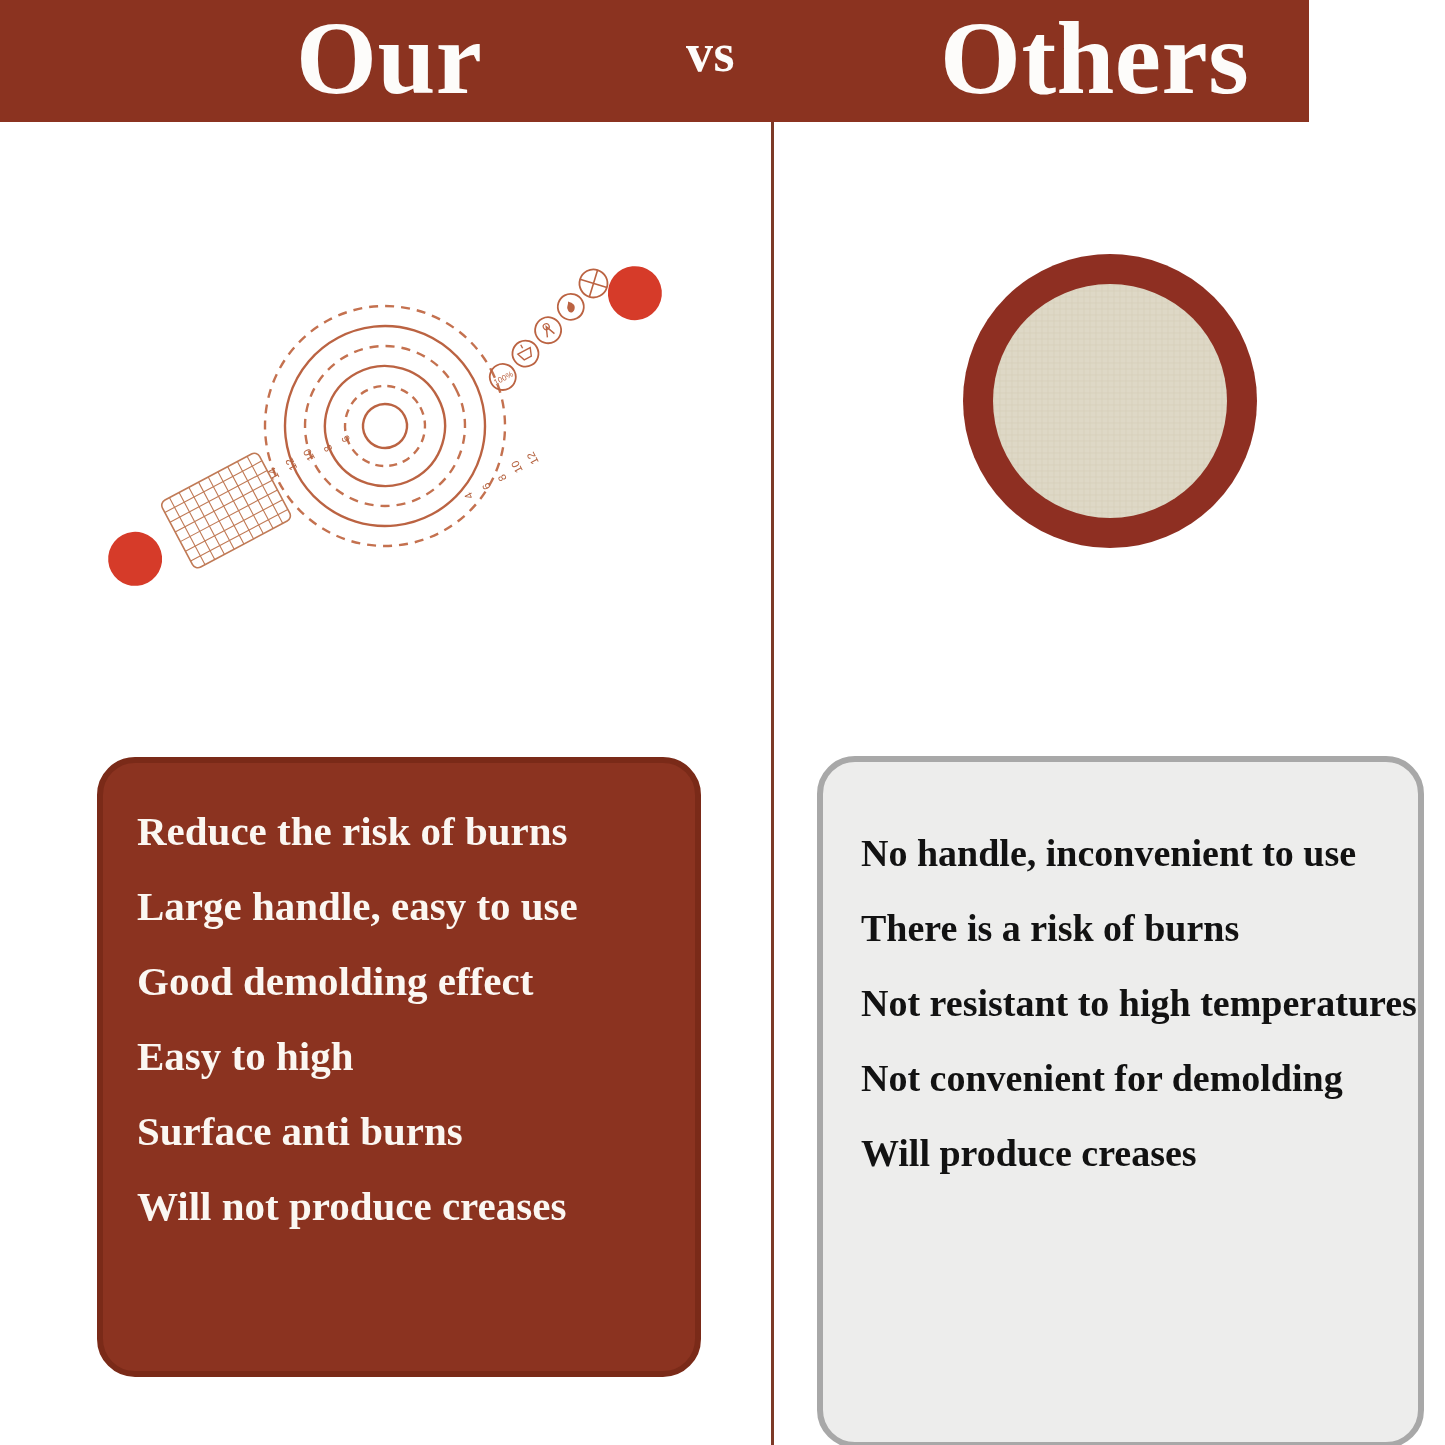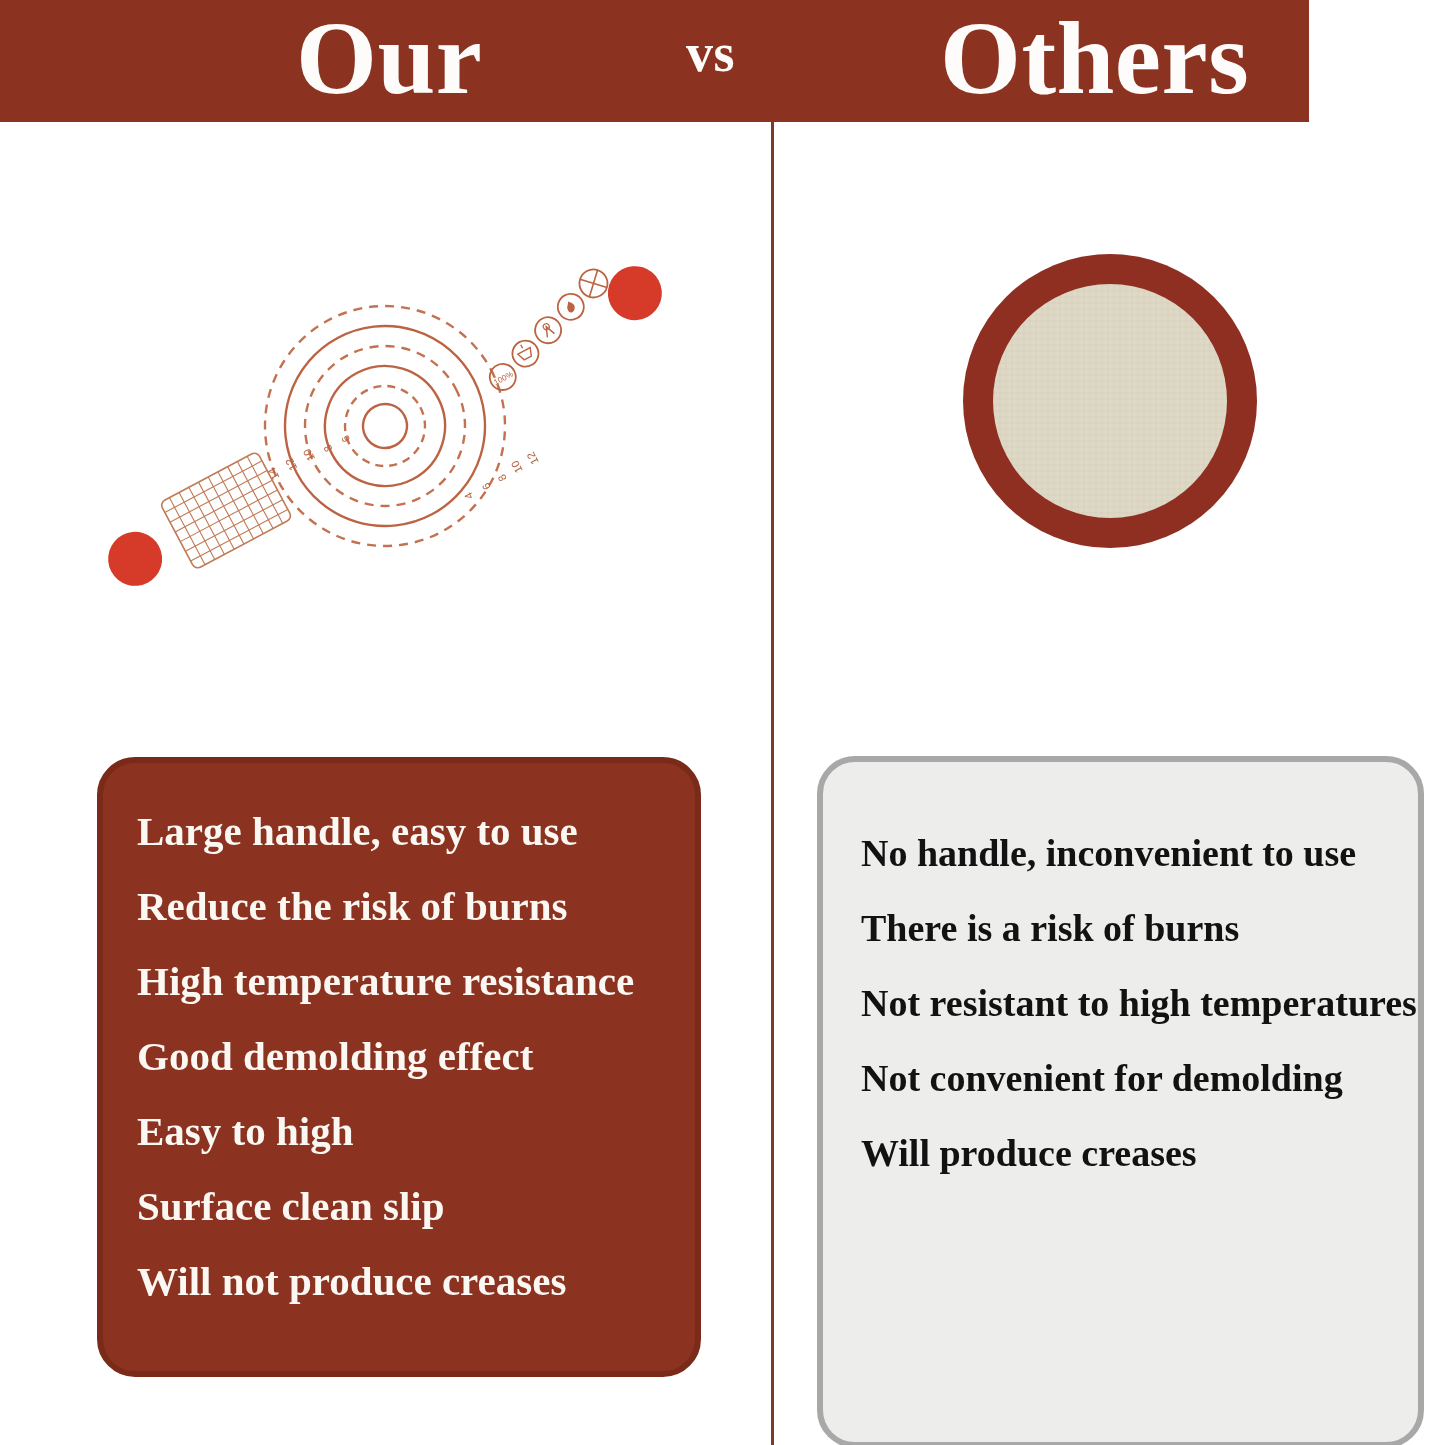--- a/index.html
+++ b/index.html
@@ -250,26 +250,25 @@
           <path d="M0 3 H6 M3 0 V6" stroke="#d4cdb8" stroke-width="0.7"></path>
         </pattern>
       </defs>
       <circle cx="335" cy="275" r="147" fill="#8e2f22"></circle>
       <circle cx="335" cy="275" r="117" fill="url(#weave2)"></circle>
     </svg>
   </div>
 
   <div class="card card-ours">
     <ul class="feature-list list-ours">
+      <li class="feature-item">Reduce the risk of burns</li>
       <li class="feature-item">Large handle, easy to use</li>
-      <li class="feature-item">Reduce the risk of burns</li>
-      <li class="feature-item">High temperature resistance</li>
       <li class="feature-item">Good demolding effect</li>
       <li class="feature-item">Easy to high</li>
-      <li class="feature-item">Surface clean slip</li>
+      <li class="feature-item">Surface anti burns</li>
       <li class="feature-item">Will not produce creases</li>
     </ul>
   </div>
 
   <div class="card card-others">
     <ul class="feature-list list-others">
       <li class="feature-item">No handle, inconvenient to use</li>
       <li class="feature-item">There is a risk of burns</li>
       <li class="feature-item">Not resistant to high temperatures</li>
       <li class="feature-item">Not convenient for demolding</li>

